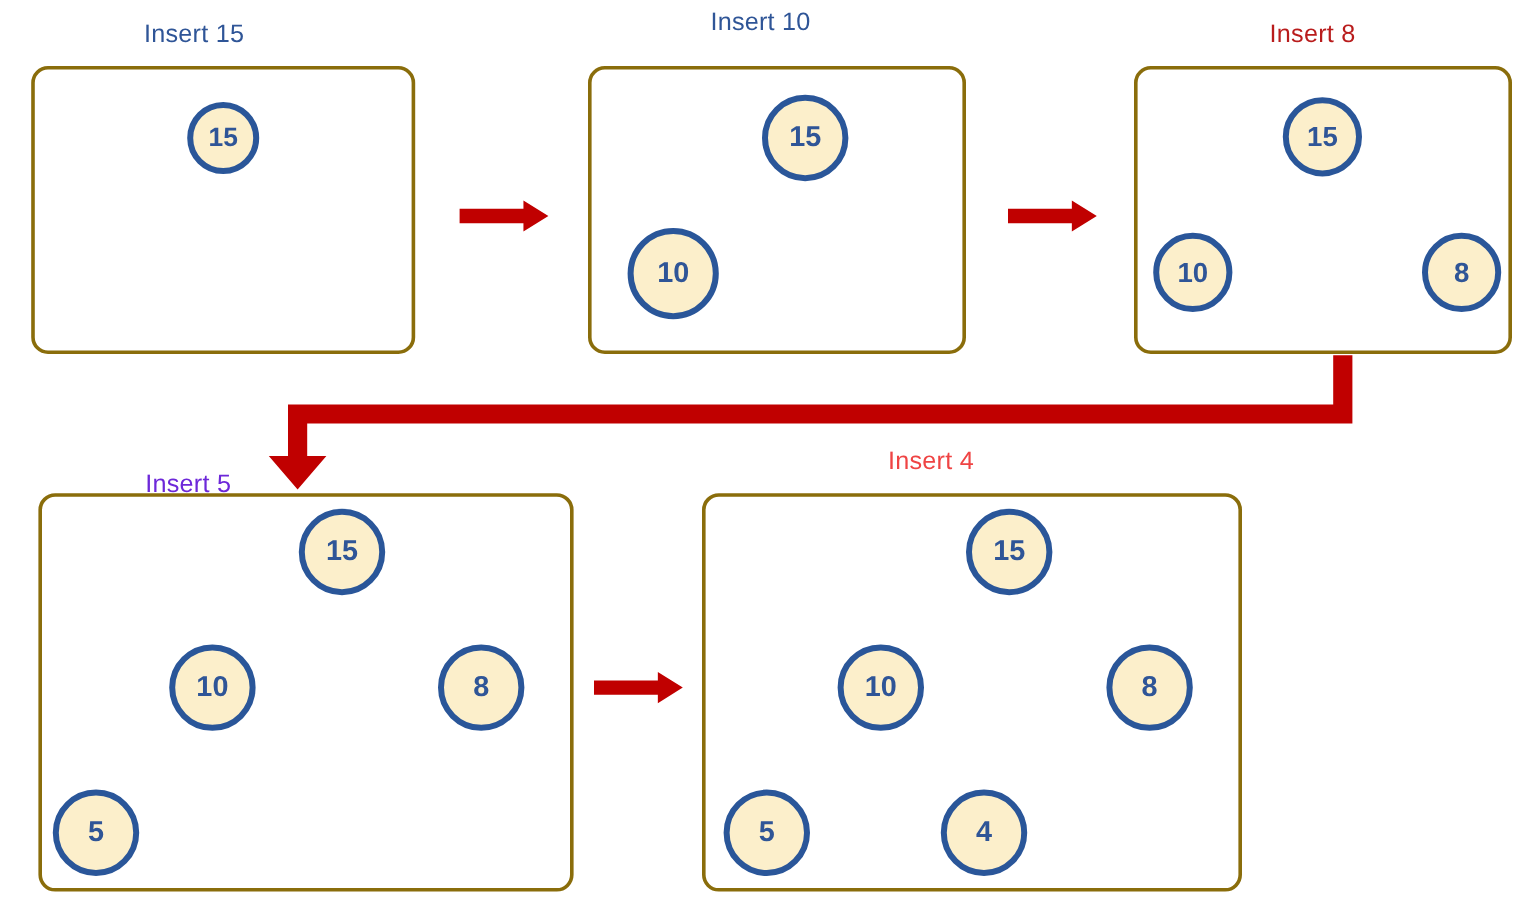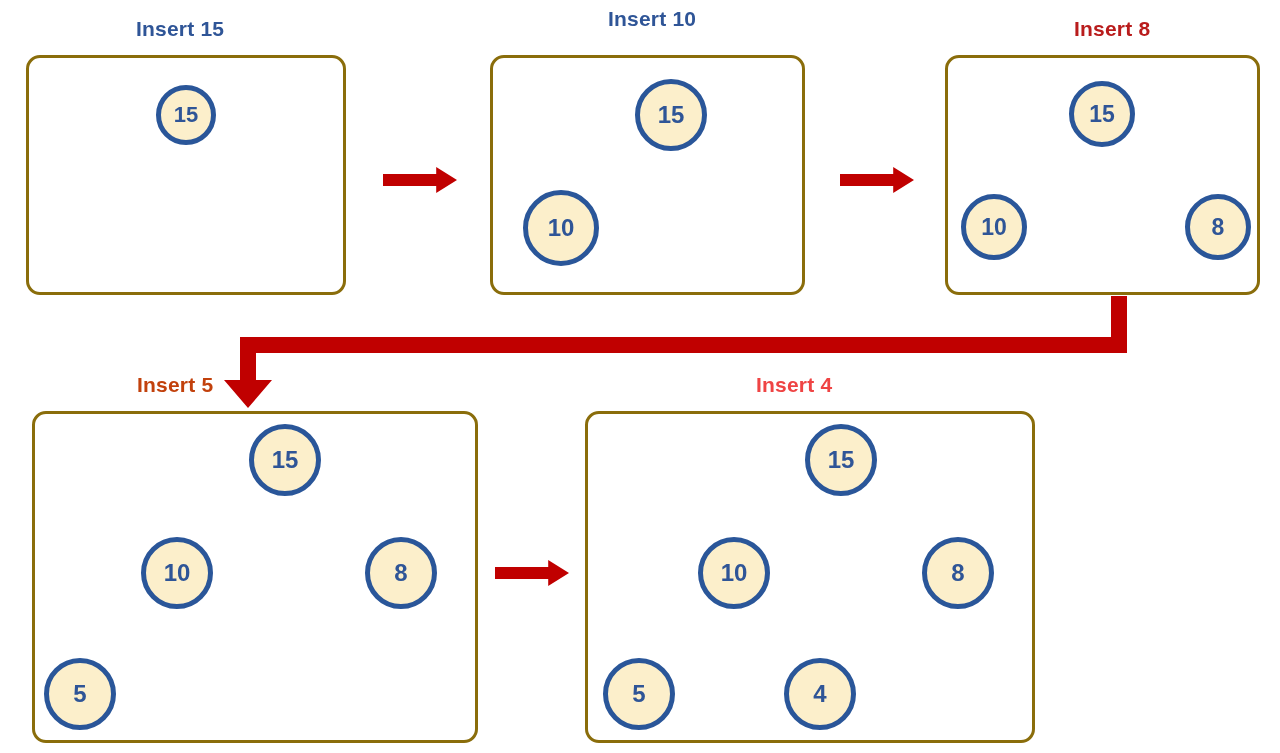--- a/index.html
+++ b/index.html
@@ -26,25 +26,24 @@
     box-sizing: border-box;
     border: 3px solid #8a6d0b;
     border-radius: 14px;
     background: #ffffff;
   }
   
   .caption {
     position: absolute;
     color: #2f5597;
     font-size: 21px;
-    font-weight: bold;
+    font-weight: normal;
     line-height: 1;
     white-space: nowrap;
     letter-spacing: 0.2px;
-    margin-left: 16px;
   }
   
   .node {
     position: absolute;
     box-sizing: border-box;
     border-radius: 50%;
     background: #fcefcb;
     border: 5px solid #0c4a6e;
     color: #2f5597;
     font-weight: bold;
@@ -86,21 +85,21 @@
       <div class="node" style="left: 156px; top: 85px; width: 60px; height: 60px; font-size: 22px; background: rgb(252, 239, 203); border-color: rgb(42, 86, 153); color: rgb(47, 85, 151);">15</div>
       <div class="caption" style="left: 592px; top: 8px; color: rgb(47, 85, 151);">Insert 10</div>
       <div class="panel" style="left: 490px; top: 55px; width: 315px; height: 240px; border-color: rgb(138, 109, 11);"></div>
       <div class="node" style="left: 635px; top: 79px; width: 72px; height: 72px; font-size: 24px; background: rgb(252, 239, 203); border-color: rgb(42, 86, 153); color: rgb(47, 85, 151);">15</div>
       <div class="node" style="left: 523px; top: 190px; width: 76px; height: 76px; font-size: 24px; background: rgb(252, 239, 203); border-color: rgb(42, 86, 153); color: rgb(47, 85, 151);">10</div>
       <div class="caption" style="left: 1058px; top: 18px; color: #b91c1c;">Insert 8</div>
       <div class="panel" style="left: 945px; top: 55px; width: 315px; height: 240px; border-color: rgb(138, 109, 11);"></div>
       <div class="node" style="left: 1069px; top: 81px; width: 66px; height: 66px; font-size: 23px; background: rgb(252, 239, 203); border-color: rgb(42, 86, 153); color: rgb(47, 85, 151);">15</div>
       <div class="node" style="left: 961px; top: 194px; width: 66px; height: 66px; font-size: 23px; background: rgb(252, 239, 203); border-color: rgb(42, 86, 153); color: rgb(47, 85, 151);">10</div>
       <div class="node" style="left: 1185px; top: 194px; width: 66px; height: 66px; font-size: 23px; background: rgb(252, 239, 203); border-color: rgb(42, 86, 153); color: rgb(47, 85, 151);">8</div>
-      <div class="caption" style="left: 121px; top: 374px; color: #c2410c;">Insert 5</div>
+      <div class="caption" style="left: 121px; top: 393px; color: #6d28d9;">Insert 5</div>
       <div class="panel" style="left: 32px; top: 411px; width: 446px; height: 332px; border-color: rgb(138, 109, 11);"></div>
       <div class="node" style="left: 249px; top: 424px; width: 72px; height: 72px; font-size: 24px; background: rgb(252, 239, 203); border-color: rgb(42, 86, 153); color: rgb(47, 85, 151);">15</div>
       <div class="node" style="left: 141px; top: 537px; width: 72px; height: 72px; font-size: 24px; background: rgb(252, 239, 203); border-color: rgb(42, 86, 153); color: rgb(47, 85, 151);">10</div>
       <div class="node" style="left: 365px; top: 537px; width: 72px; height: 72px; font-size: 24px; background: rgb(252, 239, 203); border-color: rgb(42, 86, 153); color: rgb(47, 85, 151);">8</div>
       <div class="node" style="left: 44px; top: 658px; width: 72px; height: 72px; font-size: 24px; background: rgb(252, 239, 203); border-color: rgb(42, 86, 153); color: rgb(47, 85, 151);">5</div>
       <div class="caption" style="left: 740px; top: 374px; color: #ef4444;">Insert 4</div>
       <div class="panel" style="left: 585px; top: 411px; width: 450px; height: 332px; border-color: rgb(138, 109, 11);"></div>
       <div class="node" style="left: 805px; top: 424px; width: 72px; height: 72px; font-size: 24px; background: rgb(252, 239, 203); border-color: rgb(42, 86, 153); color: rgb(47, 85, 151);">15</div>
       <div class="node" style="left: 698px; top: 537px; width: 72px; height: 72px; font-size: 24px; background: rgb(252, 239, 203); border-color: rgb(42, 86, 153); color: rgb(47, 85, 151);">10</div>
       <div class="node" style="left: 922px; top: 537px; width: 72px; height: 72px; font-size: 24px; background: rgb(252, 239, 203); border-color: rgb(42, 86, 153); color: rgb(47, 85, 151);">8</div>

